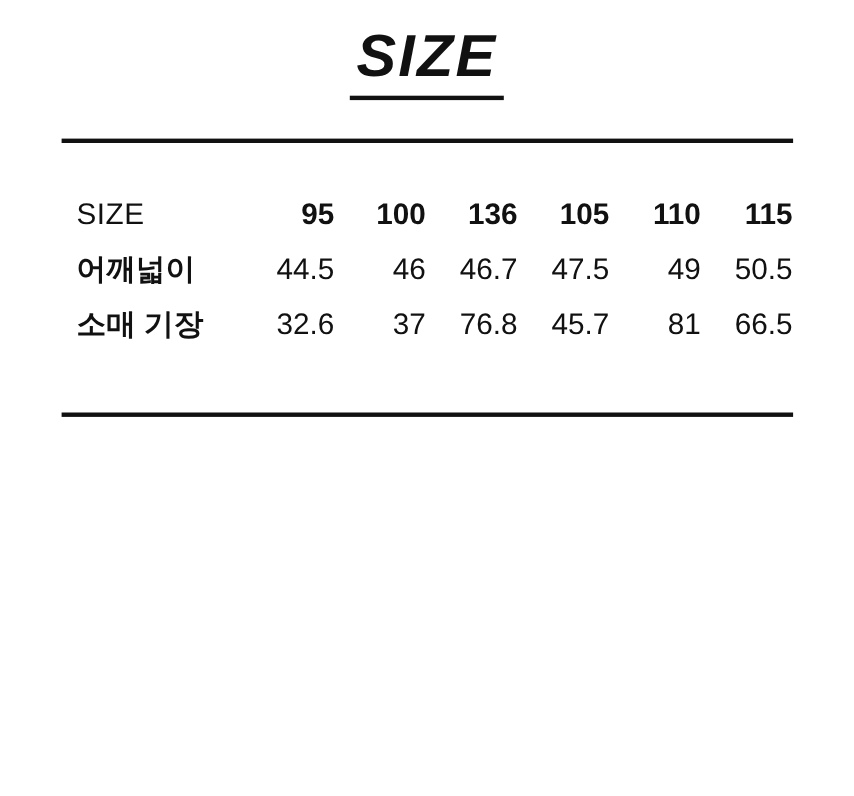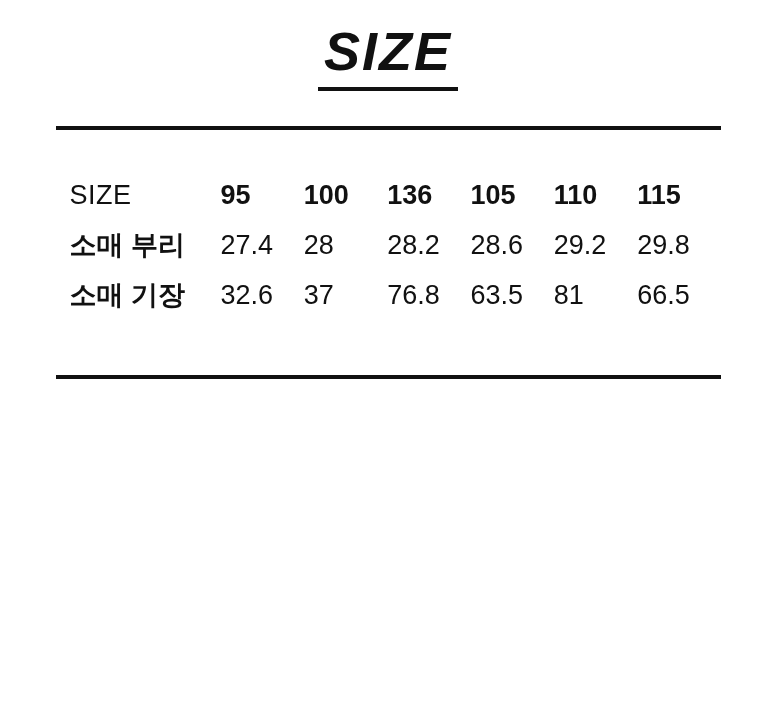--- a/index.html
+++ b/index.html
@@ -42,21 +42,21 @@
     border-collapse: collapse;
     table-layout: fixed;
     font-size: 27px;
     color: #111111;
   }
   table.size-table col.col-label { width: 165px; }
   table.size-table th,
   table.size-table td {
     height: 50px;
     padding: 0;
-    text-align: left;
+    text-align: right;
     vertical-align: middle;
     font-weight: 400;
     white-space: nowrap;
   }
   table.size-table thead th.num { font-weight: 700; }
   table.size-table thead th.label {
     font-weight: 400;
     letter-spacing: 0.5px;
   }
   table.size-table th.label,
@@ -92,34 +92,34 @@
           <th class="num">95</th>
           <th class="num">100</th>
           <th class="num">136</th>
           <th class="num">105</th>
           <th class="num">110</th>
           <th class="num">115</th>
         </tr>
       </thead>
       <tbody>
         <tr>
-          <td class="label">소매 부리</td>
-          <td>27.4</td>
-          <td>28</td>
-          <td>28.2</td>
-          <td>28.6</td>
-          <td>29.2</td>
-          <td>29.8</td>
+          <td class="label">어깨넓이</td>
+          <td>44.5</td>
+          <td>46</td>
+          <td>46.7</td>
+          <td>47.5</td>
+          <td>49</td>
+          <td>50.5</td>
         </tr>
         <tr>
           <td class="label">소매 기장</td>
           <td>32.6</td>
           <td>37</td>
           <td>76.8</td>
-          <td>63.5</td>
+          <td>45.7</td>
           <td>81</td>
           <td>66.5</td>
         </tr>
       </tbody>
     </table>
   </div>
 
 </div>
 
 </body></html>

